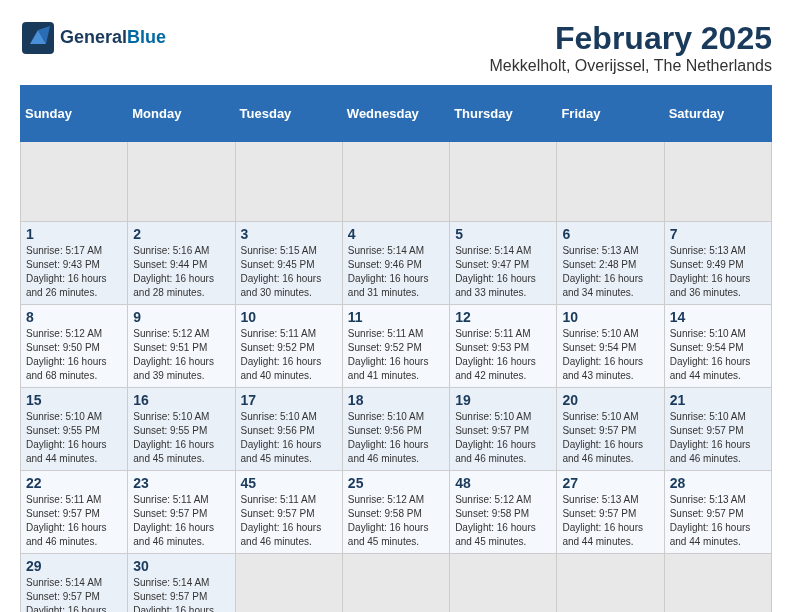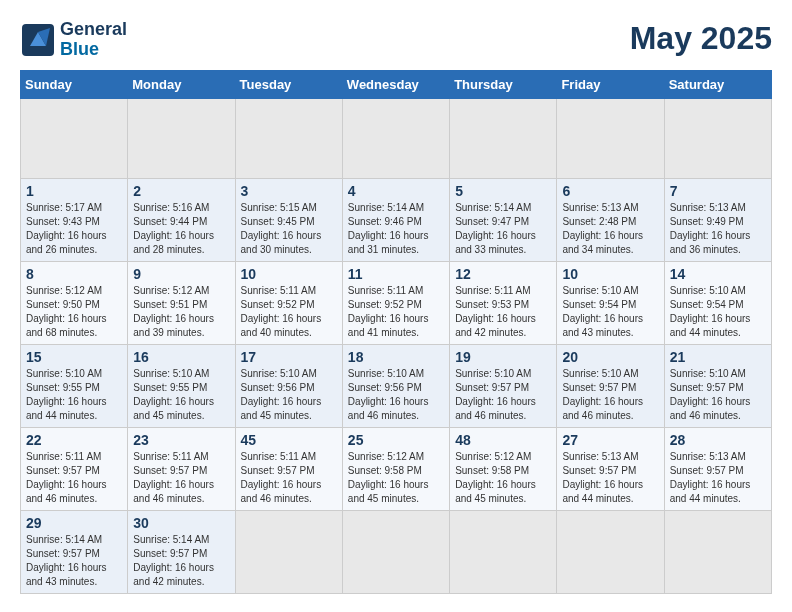--- a/index.html
+++ b/index.html
@@ -15,21 +15,21 @@
       justify-content: space-between;
       align-items: flex-start;
       margin-bottom: 10px;
     }
     .logo {
       display: flex;
       align-items: center;
     }
     .logo-text {
       display: flex;
-      flex-direction: column;
+      flex-direction: row;
       font-size: 18px;
       font-weight: bold;
       color: #1a3a5c;
       line-height: 1.1;
     }
     .logo-text span:last-child {
       color: #0369a1;
     }
     .logo-icon {
       width: 36px;
@@ -49,21 +49,21 @@
       color: #333;
     }
     table {
       width: 100%;
       border-collapse: collapse;
       font-size: 11px;
     }
     thead tr th {
       background-color: #2a6db5;
       color: #fff;
-      padding: 6px 4px;
+      padding: 20px 4px;
       text-align: left;
       font-size: 13px;
       font-weight: bold;
       border: 1px solid #2a6db5;
     }
     tbody tr td {
       border: 1px solid #ccc;
       vertical-align: top;
       padding: 4px 5px;
       height: 80px;
@@ -101,21 +101,22 @@
       <rect x="2" y="2" width="32" height="32" rx="4" fill="#1a3a5c"></rect>
       <polygon points="10,24 18,10 26,24" fill="#4a90d9"></polygon>
       <polygon points="18,10 30,6 26,24" fill="#2a6db5"></polygon>
     </svg>
     <div class="logo-text">
       <span>General</span>
       <span>Blue</span>
     </div>
   </div>
   <div class="title-area">
-    <div class="month-title">May 2025</div>
+    <div class="month-title">February 2025</div>
+    <div class="location-title">Mekkelholt, Overijssel, The Netherlands</div>
   </div>
 </div>
 
 <table>
   <thead>
     <tr>
     <th>Sunday</th>
         <th>Monday</th>
         <th>Tuesday</th>
         <th>Wednesday</th>

